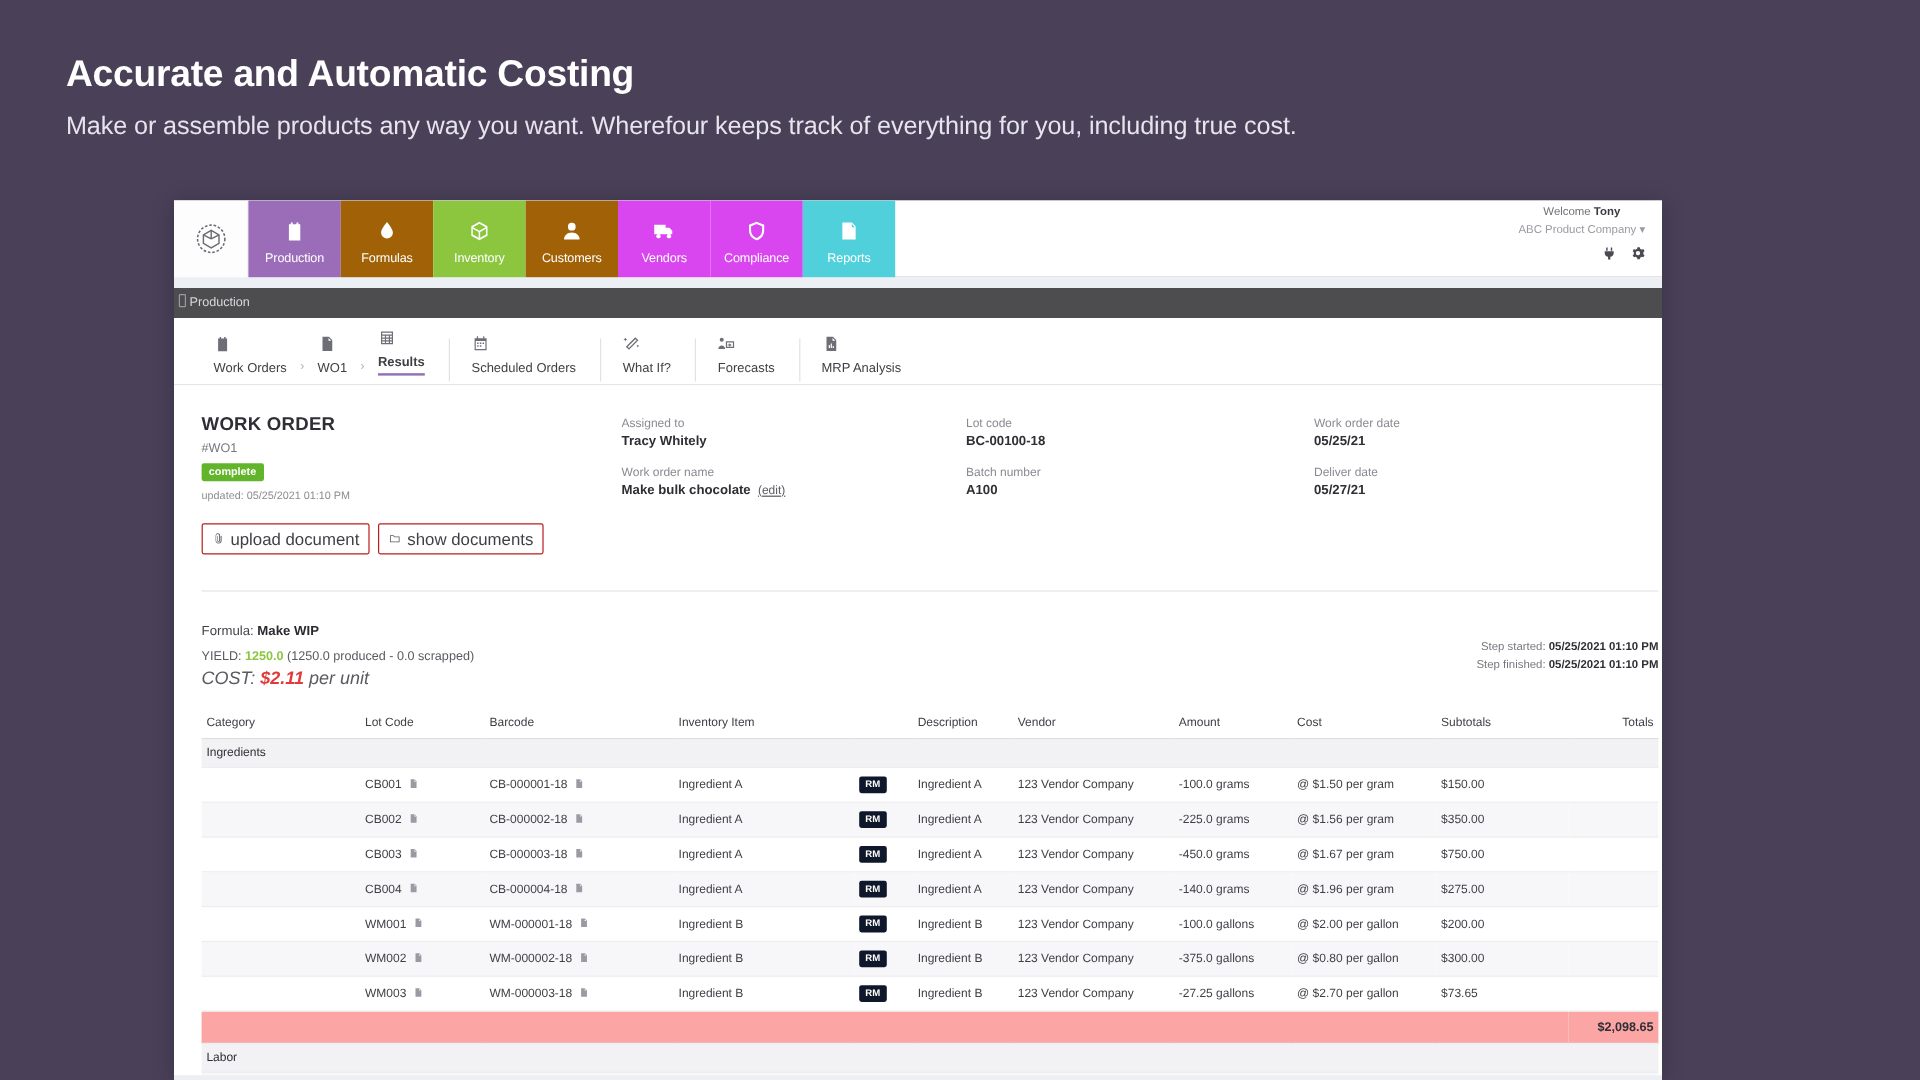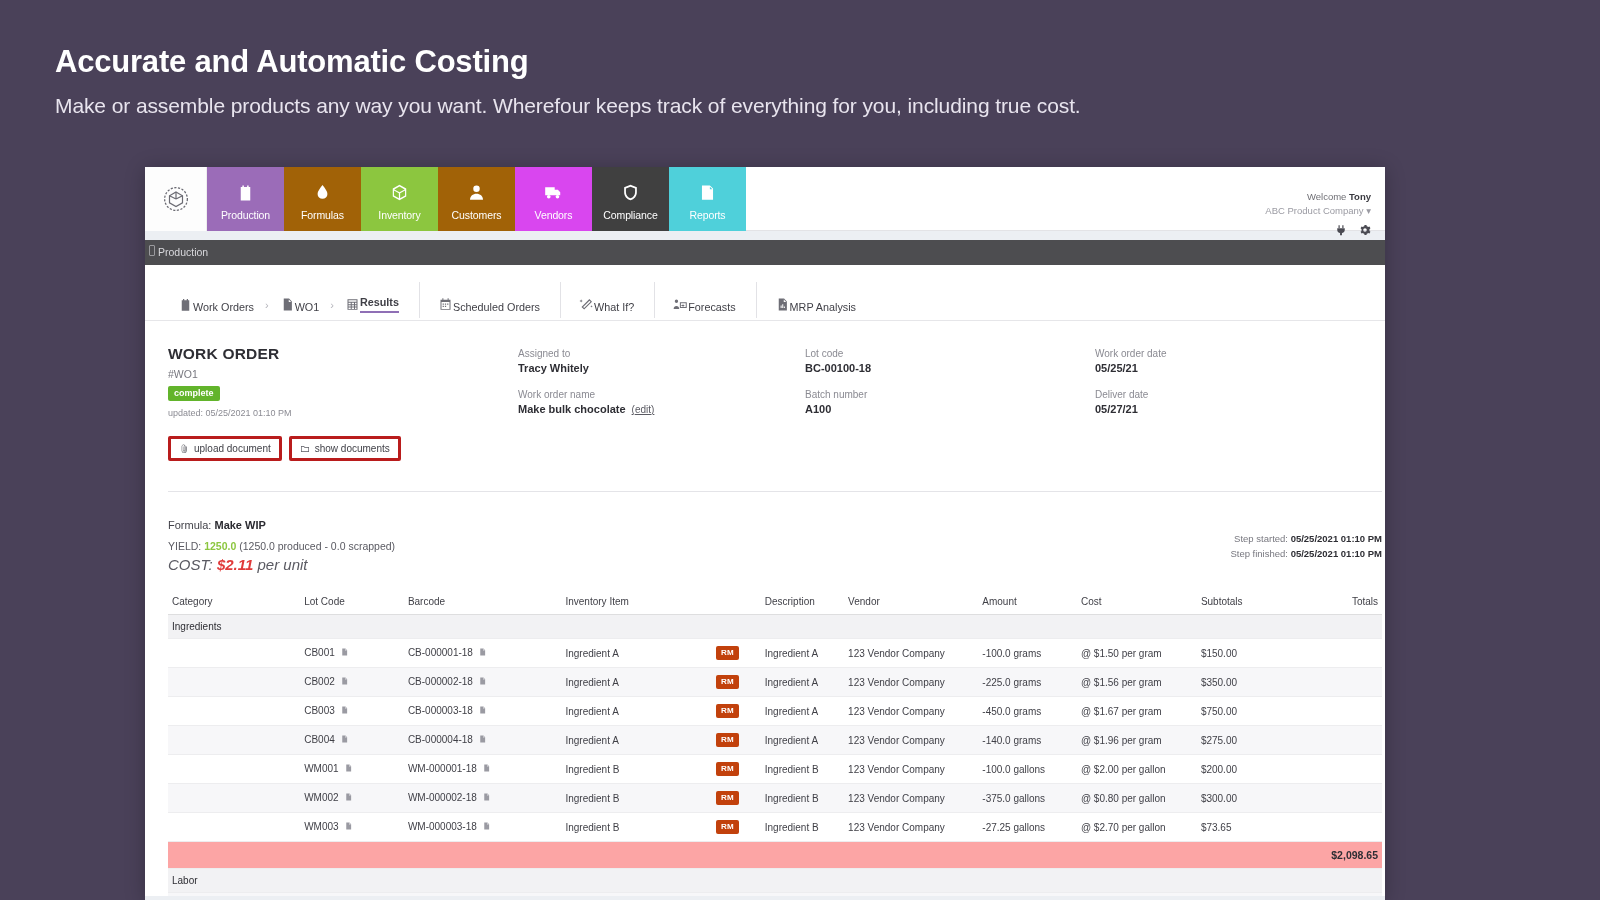--- a/index.html
+++ b/index.html
@@ -62,22 +62,22 @@
   .nav-tile .tile-icon { height: 22px; display:flex; align-items:center; }
   .nav-tile .tile-icon svg { width: 19px; height: 19px; fill: #ffffff; }
   .nav-tile .tile-label {
     font-size: 10.5px;
     margin-top: 5px;
     letter-spacing: -0.1px;
   }
 
   .header-right {
     position: absolute;
-    right: 14px; top: 24px;
-    text-align: right;
+    right: 14px; top: 4px;
+    text-align: center;
   }
   .welcome { font-size: 9.5px; color: #6f6f75; }
   .welcome b { color: #3a3a40; font-weight: bold; }
   .company {
     font-size: 9.5px; color: #9a9aa2; margin-top: 3px;
     cursor: pointer;
   }
   .header-icons {
     margin-top: 8px; display: flex;
     justify-content: flex-end; gap: 12px;
@@ -119,21 +119,21 @@
   .subnav {
     background: #ffffff;
     display: flex;
     align-items: flex-end;
     padding: 11px 0 0 22px;
     height: 56px;
     border-bottom: 1px solid #e6e6e9;
   }
   .subnav-group { display: flex; align-items: flex-end; }
   .subnav-item {
-    display: flex; flex-direction: row; align-items: flex-end;
+    display: flex; flex-direction: column; align-items: flex-start;
     padding: 0 11px 7px 11px;
     cursor: pointer;
   }
   .subnav-item .sn-icon { height: 17px; display:flex; align-items:center; }
   .subnav-item .sn-icon svg { width: 15px; height: 15px; fill: #6e6e76; }
   .subnav-item .sn-label {
     font-size: 10.8px; color: #3f3f46; margin-top: 6px;
     white-space: nowrap;
   }
   .subnav-item.active .sn-label {
@@ -169,25 +169,25 @@
     background: #62b42b; color: #ffffff;
     font-size: 9px; font-weight: bold;
     padding: 2px 6px 3px 6px;
     border-radius: 2px;
     margin-top: 6px;
   }
   .wo-updated { font-size: 9px; color: #8b8b93; margin-top: 7px; }
   .wo-buttons { display: flex; gap: 7px; margin-top: 18px; }
   .wo-btn {
     display: flex; align-items: center; gap: 5px;
-    border: 3px solid #b91c1c;
+    border: 1px solid #b91c1c;
     background: #ffffff;
     border-radius: 2px;
     padding: 4px 8px;
-    font-size: 10px; color: #3f3f46;
+    font-size: 14px; color: #3f3f46;
     cursor: pointer;
   }
   .wo-btn svg { width: 10px; height: 10px; fill: #5a5a62; }
 
   .wo-col { width: 287px; padding-top: 3px; }
   .wo-col.narrow { width: 290px; }
   .field { margin-bottom: 15px; }
   .field-label { font-size: 10px; color: #8a8a92; }
   .field-value { font-size: 11px; color: #2e2e34; font-weight: bold; margin-top: 3px; }
   .field-value .edit-link {
@@ -248,21 +248,21 @@
   td.num { text-align: right; }
   .doc-icon { display: inline-block; margin-left: 5px; vertical-align: -1px; }
   .doc-icon svg { width: 9px; height: 10px; fill: #9a9aa2; }
   .tag {
     display: inline-block;
     font-size: 8px; font-weight: bold; color: #ffffff;
     padding: 2px 5px 3px 5px;
     border-radius: 2px;
     letter-spacing: 0.2px;
   }
-  .tag-rm { background: #c2410c; }
+  .tag-rm { background: #0f172a; }
   .tag-oh { background: #f58410; }
 
   col.c-category { width: 130px; }
   col.c-lot      { width: 102px; }
   col.c-barcode  { width: 155px; }
   col.c-item     { width: 148px; }
   col.c-tag      { width: 48px; }
   col.c-desc     { width: 82px; }
   col.c-vendor   { width: 132px; }
   col.c-amount   { width: 97px; }
@@ -325,21 +325,21 @@
       <div class="nav-tile" id="nt4" style="background: #d946ef;">
         <span class="tile-icon">
             <svg viewBox="0 0 24 24">
               <path d="M1.5 5.5h12v10h-12zM13.5 8.5h4l3 3.3v3.7h-7z"></path>
               <circle cx="6" cy="17.4" r="2.3"></circle>
               <circle cx="17" cy="17.4" r="2.3"></circle>
             </svg>
           </span>
         <span class="tile-label">Vendors</span>
       </div>
-      <div class="nav-tile" id="nt5" style="background: #404040;">
+      <div class="nav-tile" id="nt5" style="background: #d946ef;">
         <span class="tile-icon">
             <svg viewBox="0 0 24 24">
               <path d="M12 2.2 20 5.4v6.2c0 5-3.4 8.9-8 10.2-4.6-1.3-8-5.2-8-10.2V5.4l8-3.2zm0 2.4L6.2 6.9v4.7c0 3.7 2.4 6.7 5.8 7.8 3.4-1.1 5.8-4.1 5.8-7.8V6.9L12 4.6z"></path>
             </svg>
           </span>
         <span class="tile-label">Compliance</span>
       </div>
       <div class="nav-tile" id="nt6" style="background: rgb(79, 208, 218);">
         <span class="tile-icon">
             <svg viewBox="0 0 24 24">

